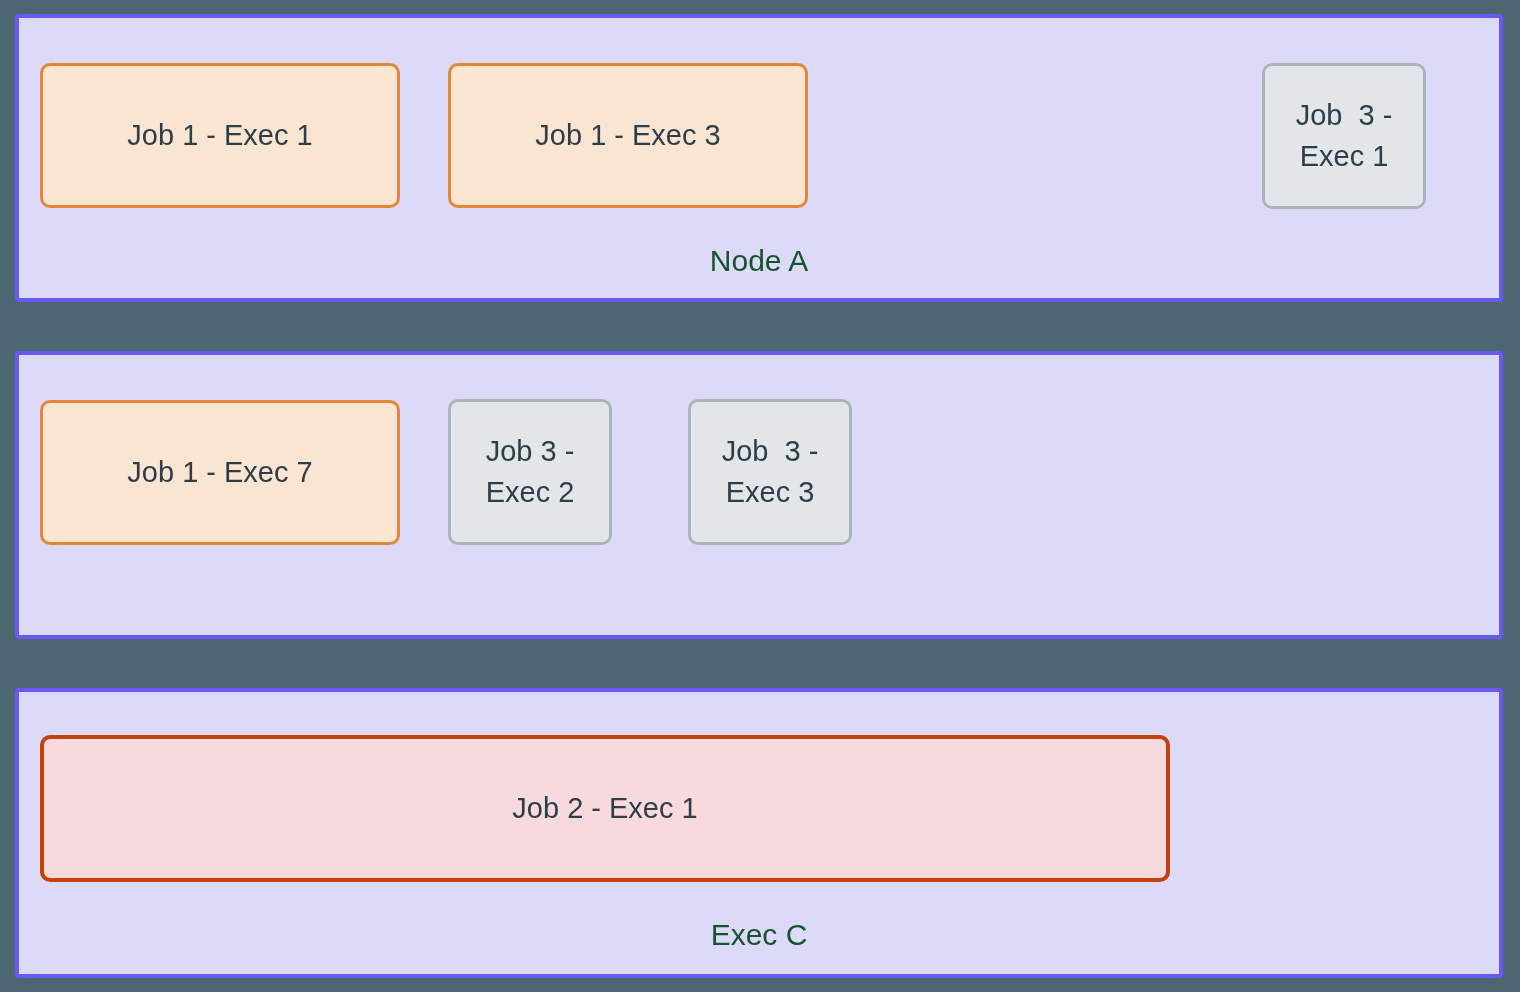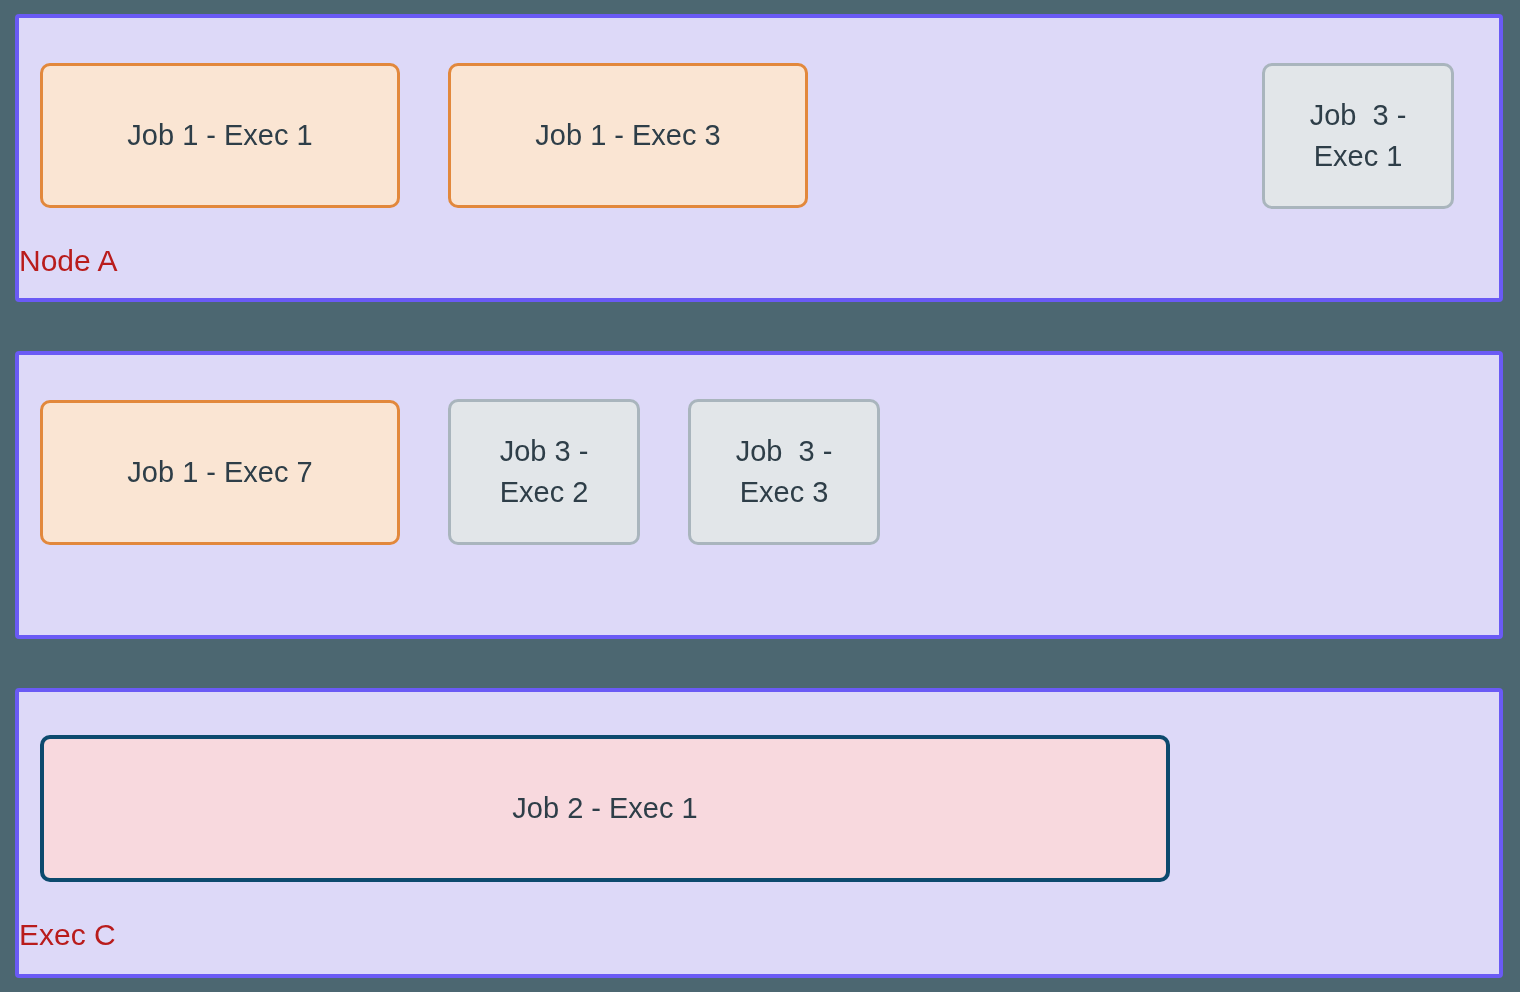--- a/index.html
+++ b/index.html
@@ -30,23 +30,23 @@
   }
   #node-a { top: 14px; }
   #node-b { top: 351px; }
   #node-c { top: 688px; height: 290px; }
 
   .node-label {
     position: absolute;
     left: 0;
     right: 0;
     top: 226px;
-    text-align: left;
+    text-align: center;
     font-size: 30px;
-    color: #b91c1c;
+    color: #14532d;
   }
 
   .exec {
     position: absolute;
     box-sizing: border-box;
     display: flex;
     align-items: center;
     justify-content: center;
     text-align: center;
     border-radius: 10px;
@@ -58,24 +58,24 @@
   .exec.job1 {
     background: #FAE5D3;
     border: 3px solid #E2883C;
   }
   .exec.job3 {
     background: #E2E6E9;
     border: 3px solid #A9B5BD;
   }
   .exec.job2 {
     background: #F8D9DE;
-    border: 4px solid #0c4a6e;
+    border: 4px solid #c2410c;
   }
   .exec.wide  { width: 360px;  height: 145px; }
-  .exec.small { width: 192px;  height: 146px; }
+  .exec.small { width: 164px;  height: 146px; }
   .exec.xwide { width: 1130px; height: 147px; }
 
   #exec-a1 { left: 21px;   top: 45px; }
   #exec-a2 { left: 429px;  top: 45px; }
   #exec-a3 { left: 836px;  top: 45px; }
   #exec-a4 { left: 1243px; top: 45px; }
 
   #exec-b1 { left: 21px;  top: 45px; }
   #exec-b2 { left: 429px; top: 44px; }
   #exec-b3 { left: 669px; top: 44px; }

